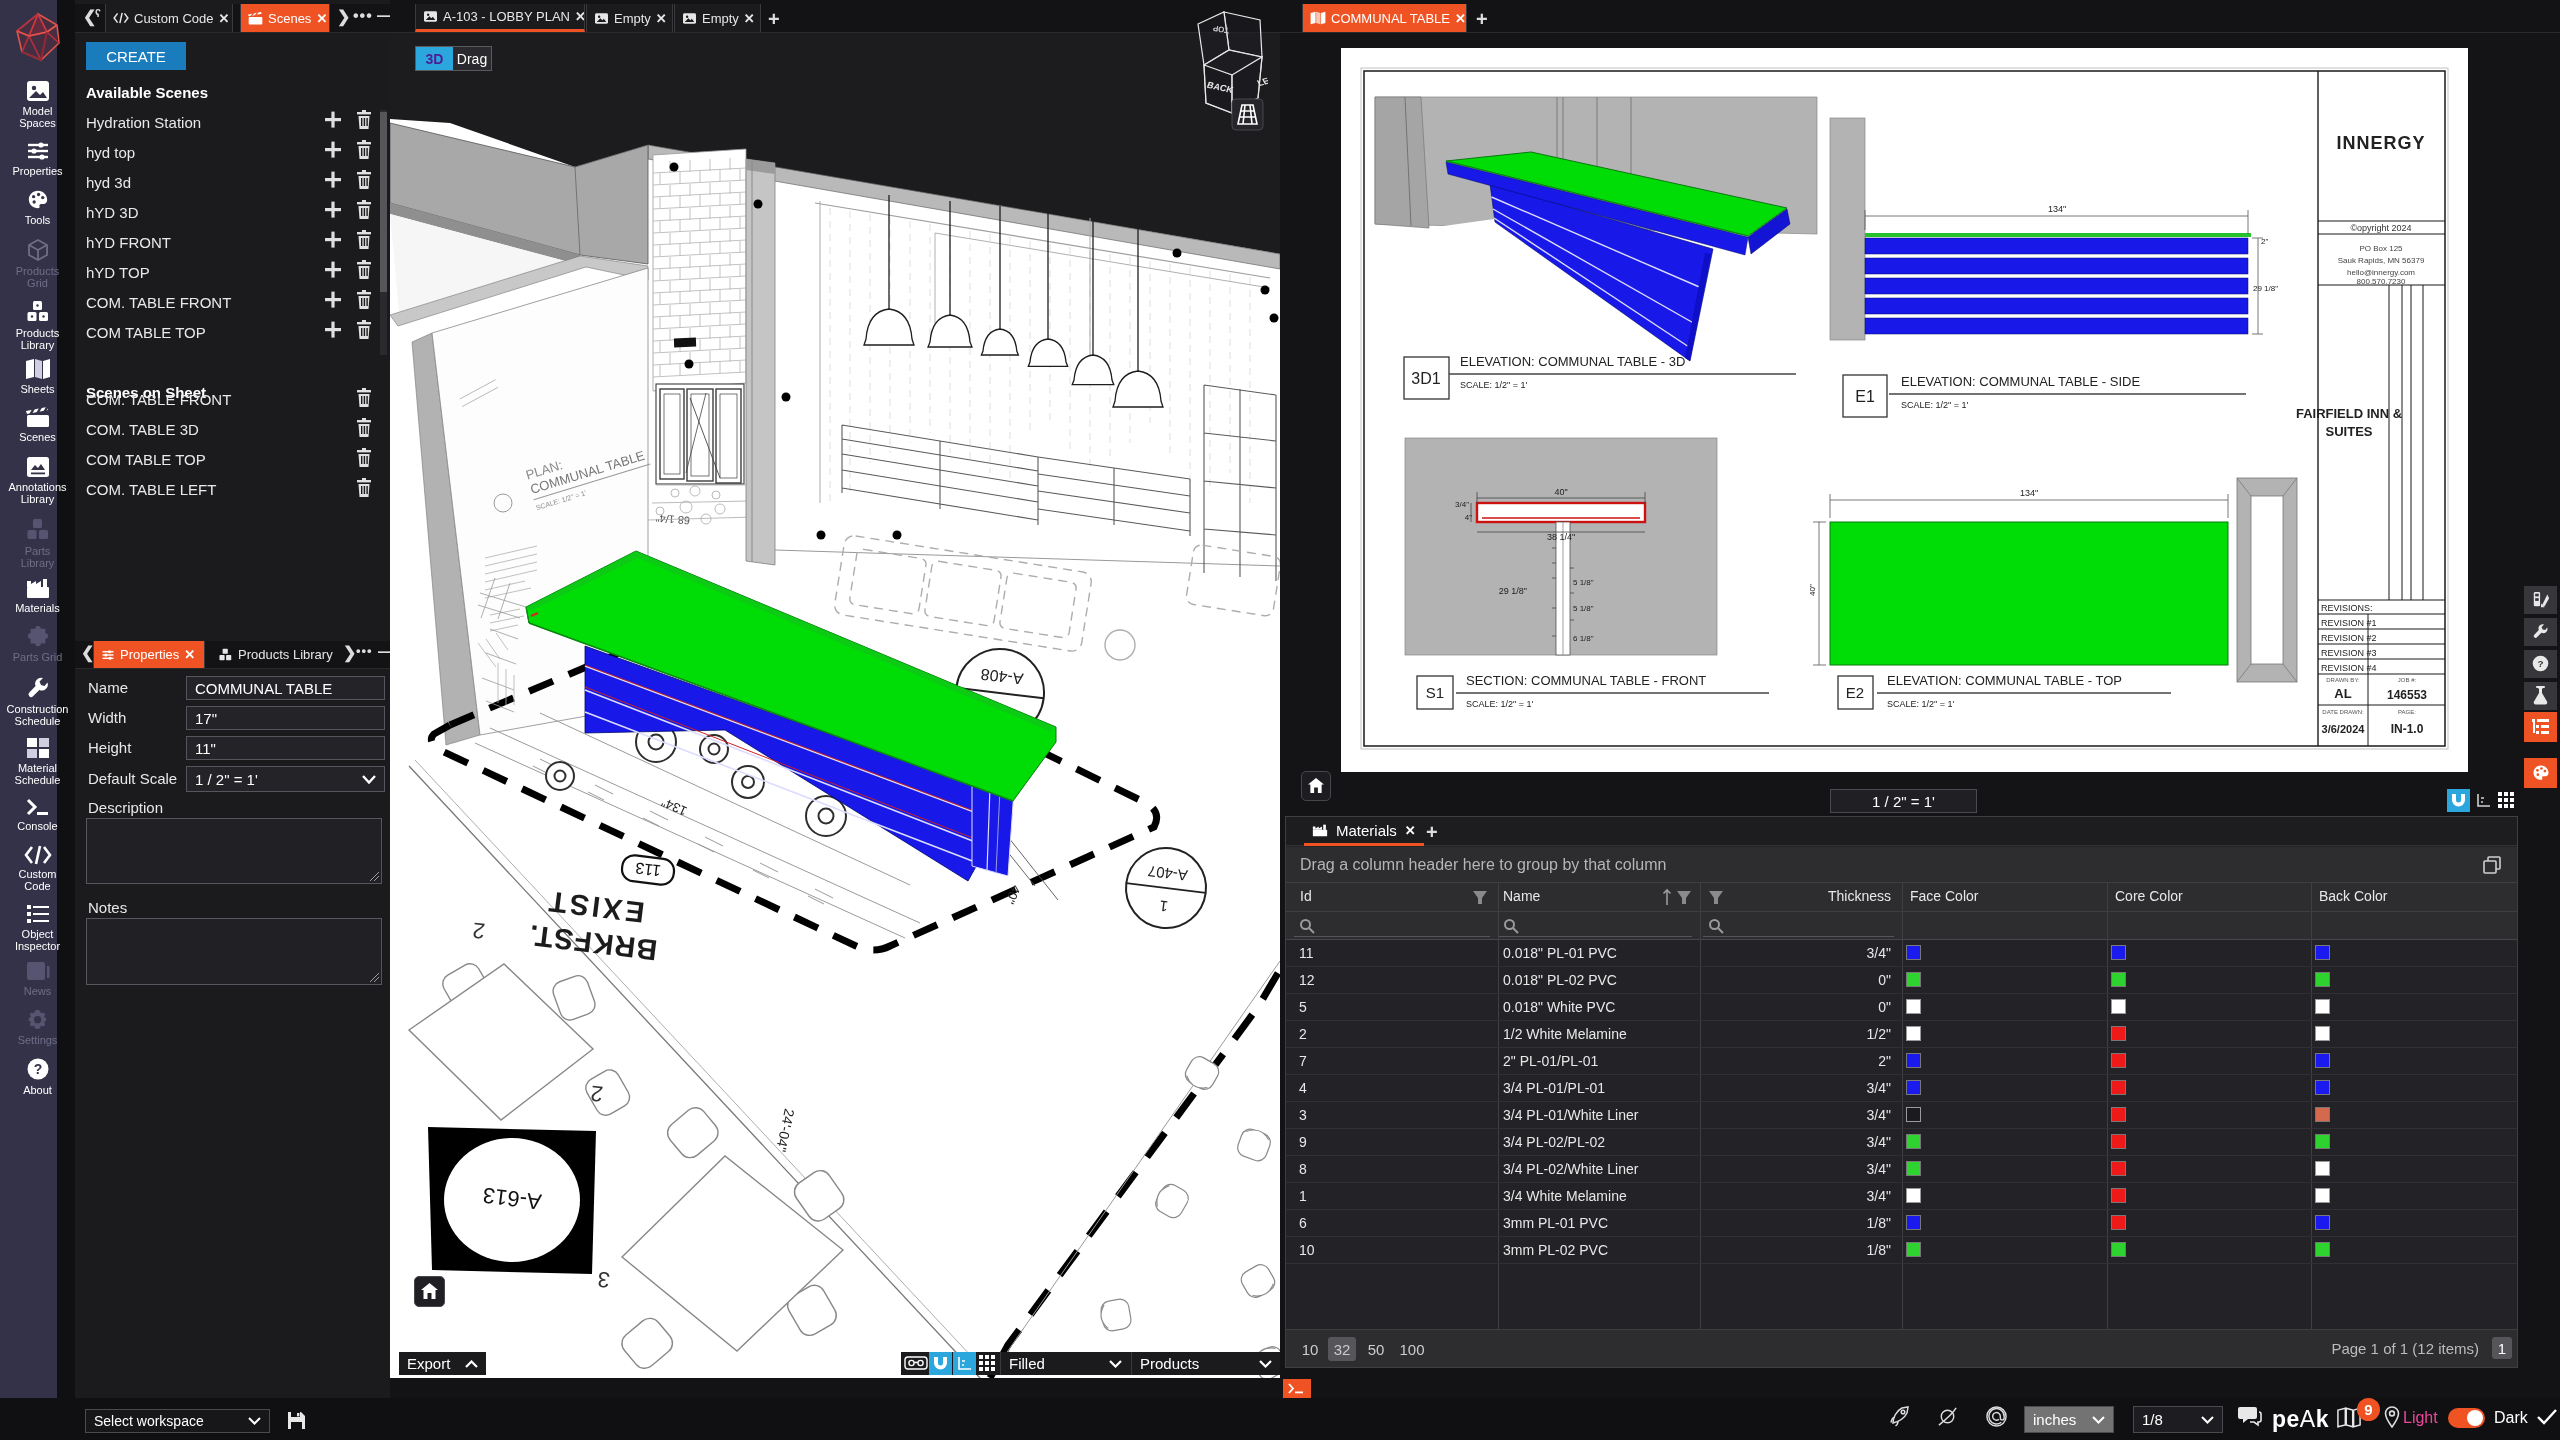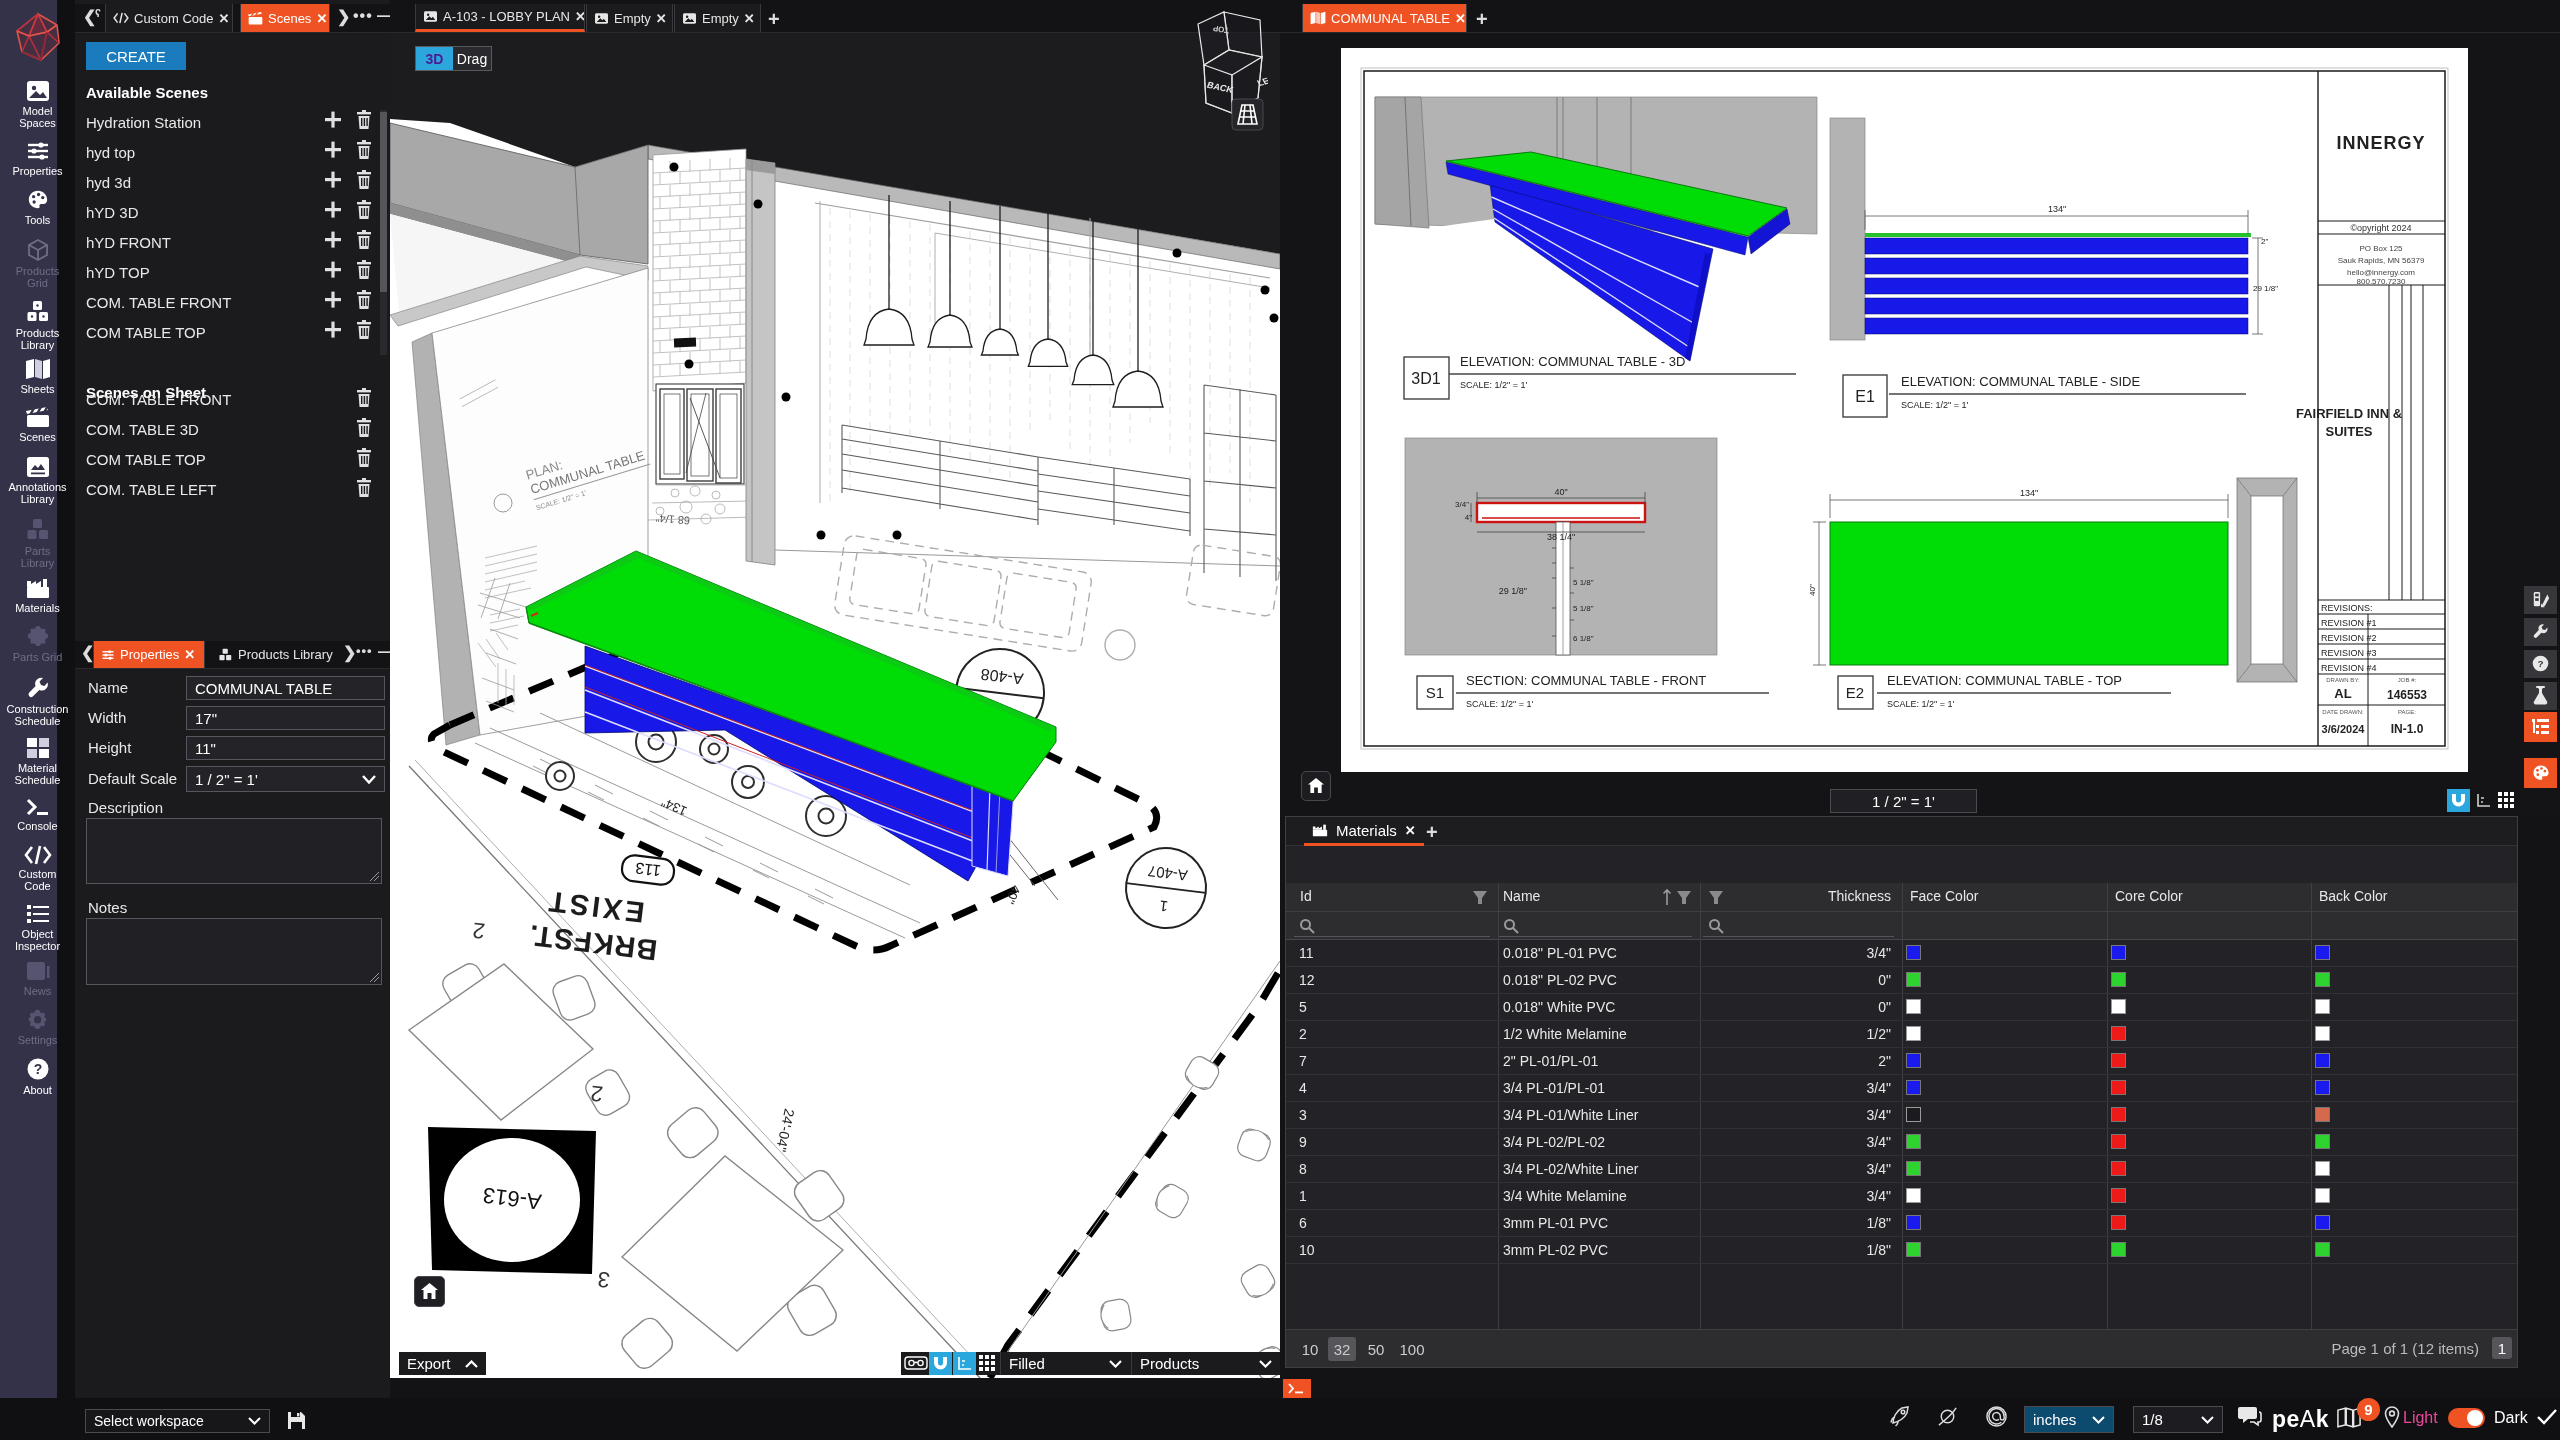--- a/index.html
+++ b/index.html
@@ -929,20 +929,26 @@
         <svg width="16" height="13" viewBox="0 0 24 20" fill="#fff">
             <rect x="1" y="9" width="22" height="10" rx="1"></rect>
             <path d="M1 9 L1 4 L5 4 L5 7 L10 4 L10 7 L15 4 L15 9 Z"></path>
             <rect x="17" y="1" width="4" height="8"></rect>
           </svg>
         Materials <span style="font-weight:bold;font-size:13px;">✕</span>
       </div>
       <div class="chev" style="left:140px;top:4px;font-size:20px;">+</div>
     </div>
 
+    <div class="abs" style="left:0;top:30px;width:1231px;height:36px;background:#2d2d30;border-bottom:1px solid #3f3f43;color:#b5b5b5;font-size:16px;display:flex;align-items:center;padding-left:14px;">Drag a column header here to group by that column
+      <svg class="abs" style="left:1196px;top:8px" width="20" height="20" viewBox="0 0 20 20" fill="none" stroke="#cfcfcf" stroke-width="1.6">
+          <rect x="6" y="2" width="12" height="12" rx="1"></rect>
+          <rect x="2" y="6" width="12" height="12" rx="1" fill="#2d2d30"></rect>
+        </svg>
+    </div>
 
     <div class="abs" style="left:0;top:66px;width:1231px;height:29px;background:#2d2d30;border-bottom:1px solid #3f3f43;"></div>
 
     <div class="abs" style="left:0;top:95px;width:1231px;height:28px;background:#2d2d30;border-bottom:1px solid #47474b;"></div>
 
     <div class="mcell mhdr" style="left:14px;top:71px;">Id</div>
     <svg class="abs" style="left:186px;top:73px" width="16" height="15" viewBox="0 0 16 15" fill="#8a8a8a">
         <path d="M1 1 L15 1 L10 8 L10 14 L6 14 L6 8 Z"></path>
       </svg>
     <div class="mcell mhdr" style="left:217px;top:71px;">Name</div>
@@ -1138,21 +1144,21 @@
       <path d="M7 13 C4.5 13.5 3.5 16 3 18.5 M10 17 C10 19 9 21 7.5 22"></path>
     </svg>
   <svg class="abs" style="left:1936px;top:7px" width="23" height="23" viewBox="0 0 24 24" fill="none" stroke="#dcdcdc" stroke-width="1.5">
       <circle cx="12" cy="12" r="6.5"></circle>
       <path d="M3 21 C8 17 18 8 21 3"></path>
     </svg>
   <svg class="abs" style="left:1985px;top:7px" width="23" height="23" viewBox="0 0 24 24" fill="none" stroke="#dcdcdc" stroke-width="1.5">
       <circle cx="12" cy="12" r="10"></circle>
       <path d="M16 12 a4 4 0 1 0 -1.5 3 M16 12 v1.5 a2 2 0 0 0 4 0 V12 a8 8 0 1 0 -3 6"></path>
     </svg>
-  <div class="abs" style="left:2024px;top:8px;width:90px;height:27px;background:#0c4a6e;border:1px solid #4a4a50;color:#fff;font-size:15px;display:flex;align-items:center;justify-content:space-between;padding:0 8px;">inches
+  <div class="abs" style="left:2024px;top:8px;width:90px;height:27px;background:#737373;border:1px solid #4a4a50;color:#fff;font-size:15px;display:flex;align-items:center;justify-content:space-between;padding:0 8px;">inches
     <svg width="13" height="8" viewBox="0 0 13 8" fill="none" stroke="#fff" stroke-width="2">
         <path d="M1 1 L6.5 6.5 L12 1"></path>
       </svg>
   </div>
   <div class="abs" style="left:2133px;top:8px;width:90px;height:27px;background:#1d1d21;border:1px solid #4a4a50;color:#fff;font-size:15px;display:flex;align-items:center;justify-content:space-between;padding:0 8px;">1/8
     <svg width="13" height="8" viewBox="0 0 13 8" fill="none" stroke="#fff" stroke-width="2">
         <path d="M1 1 L6.5 6.5 L12 1"></path>
       </svg>
   </div>
   <svg class="abs" style="left:2238px;top:8px" width="25" height="22" viewBox="0 0 25 22" fill="#e8e8e8">

